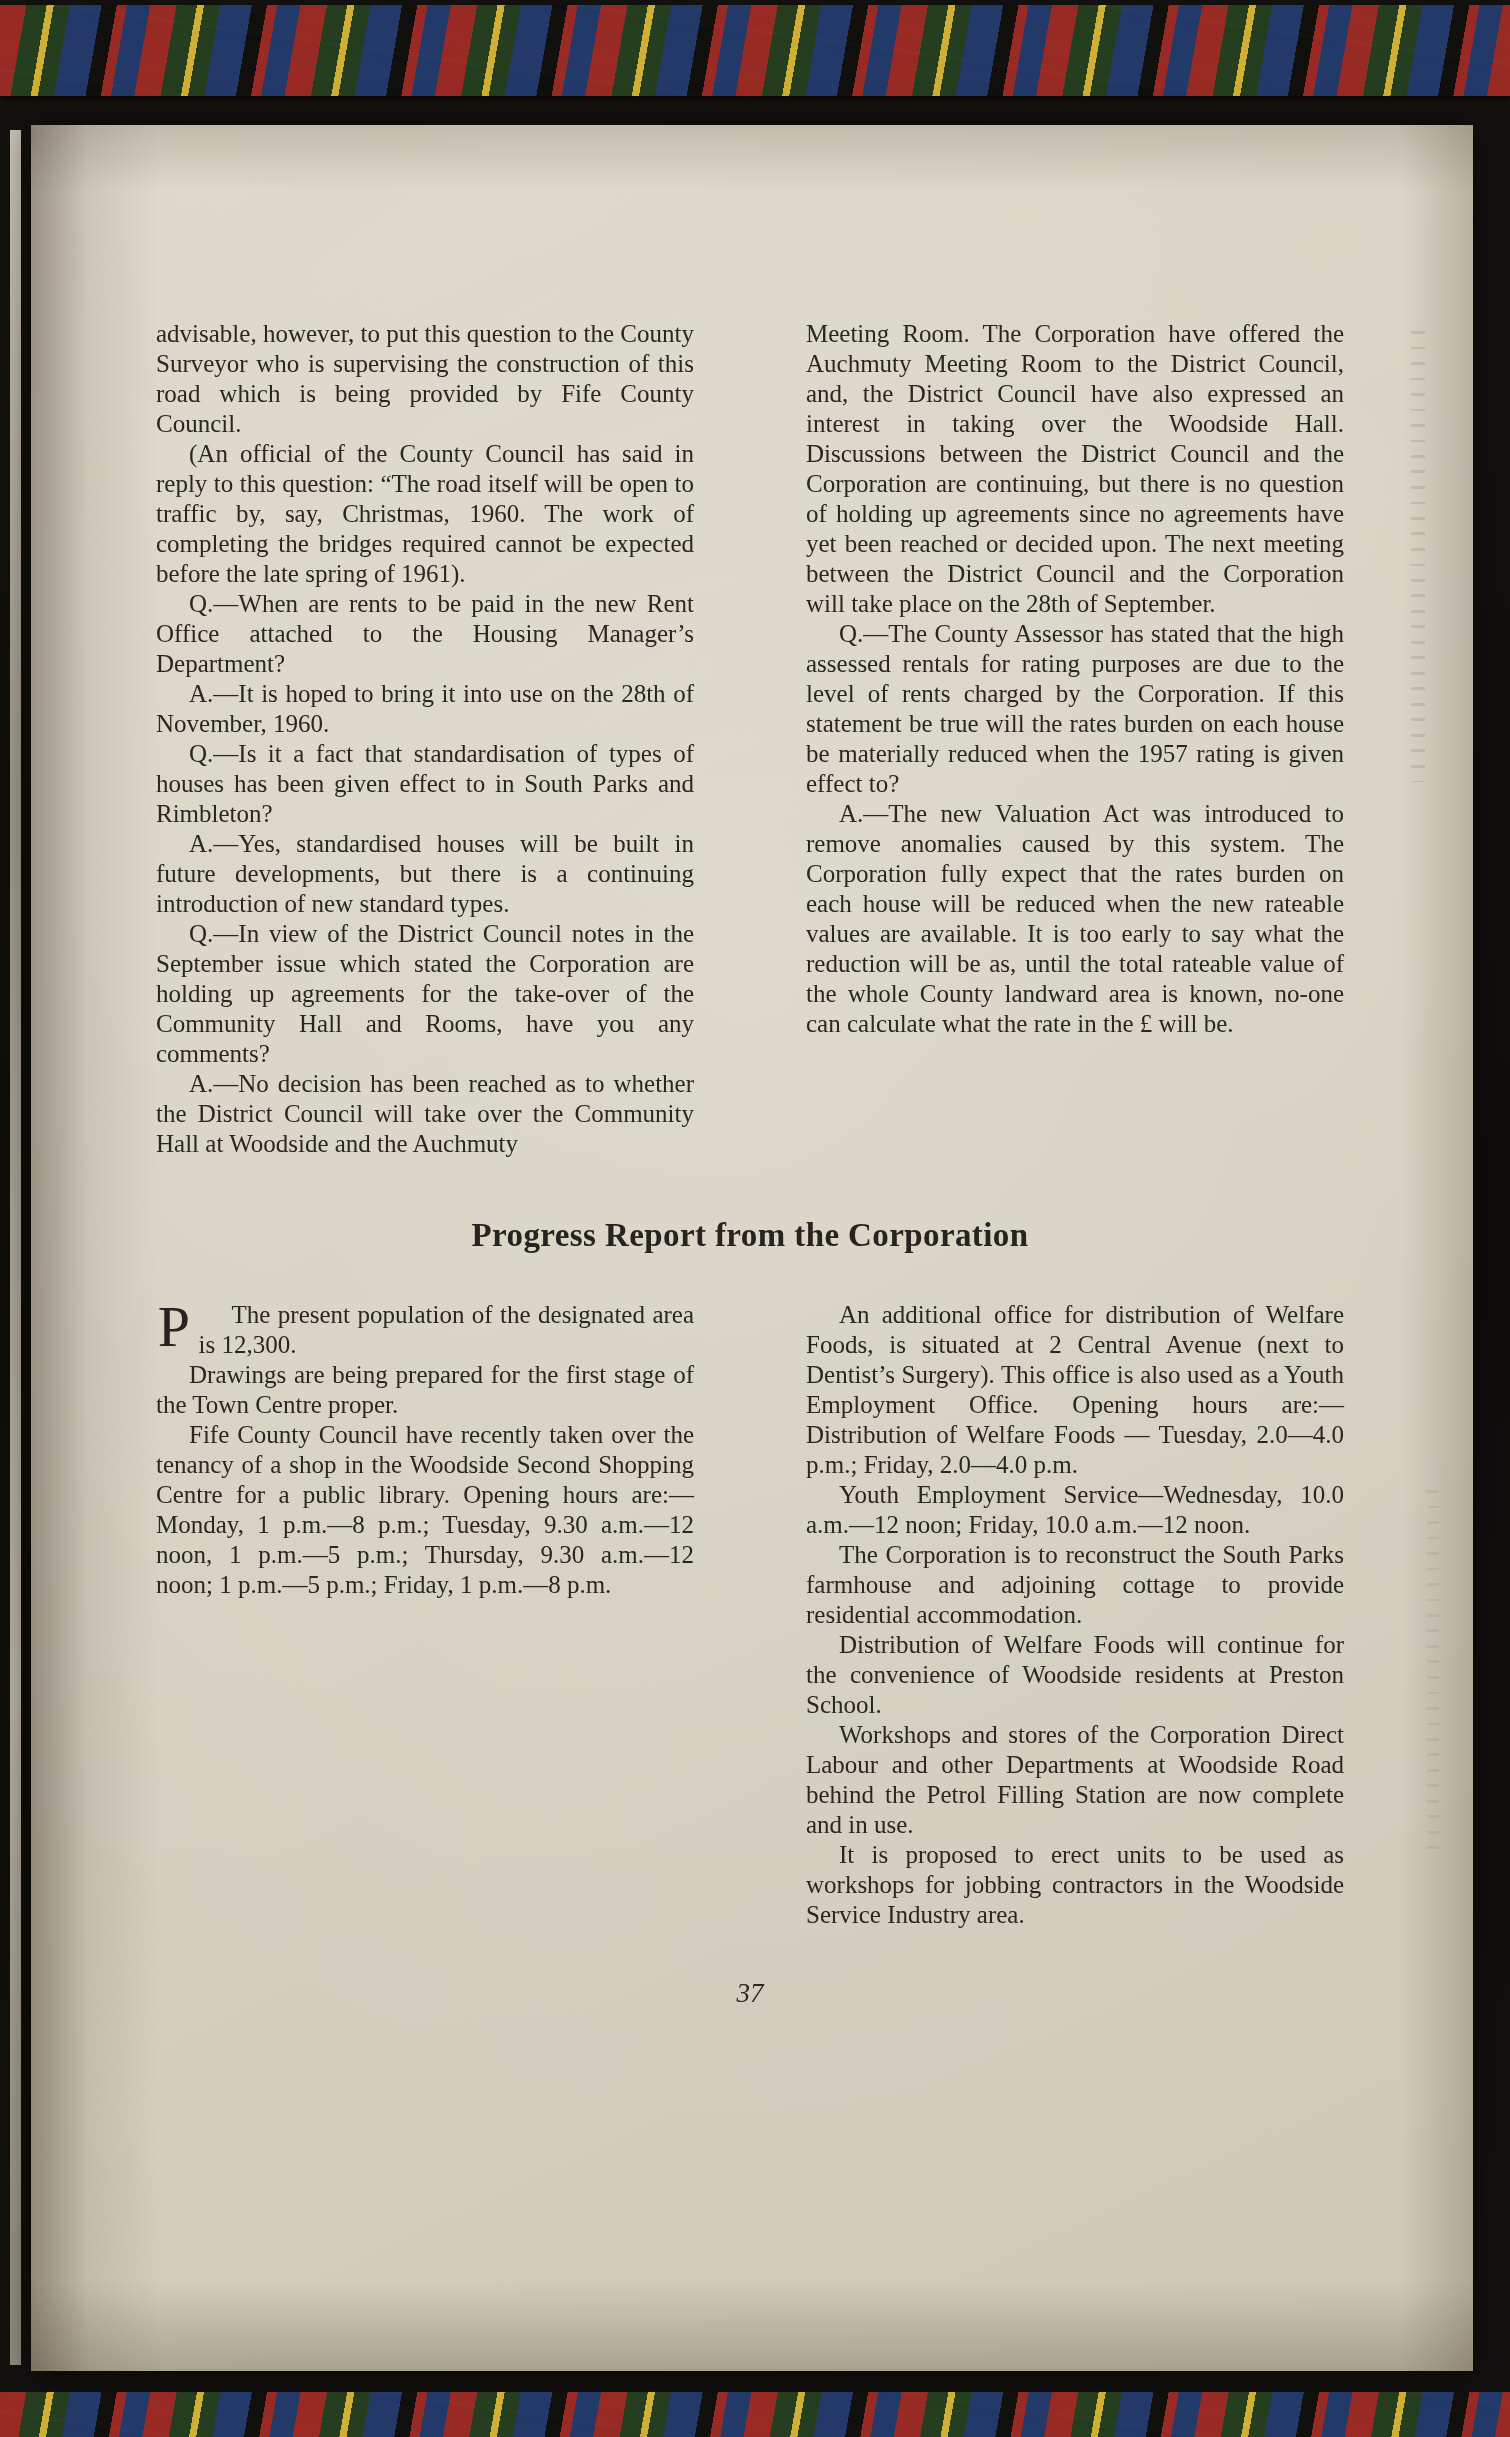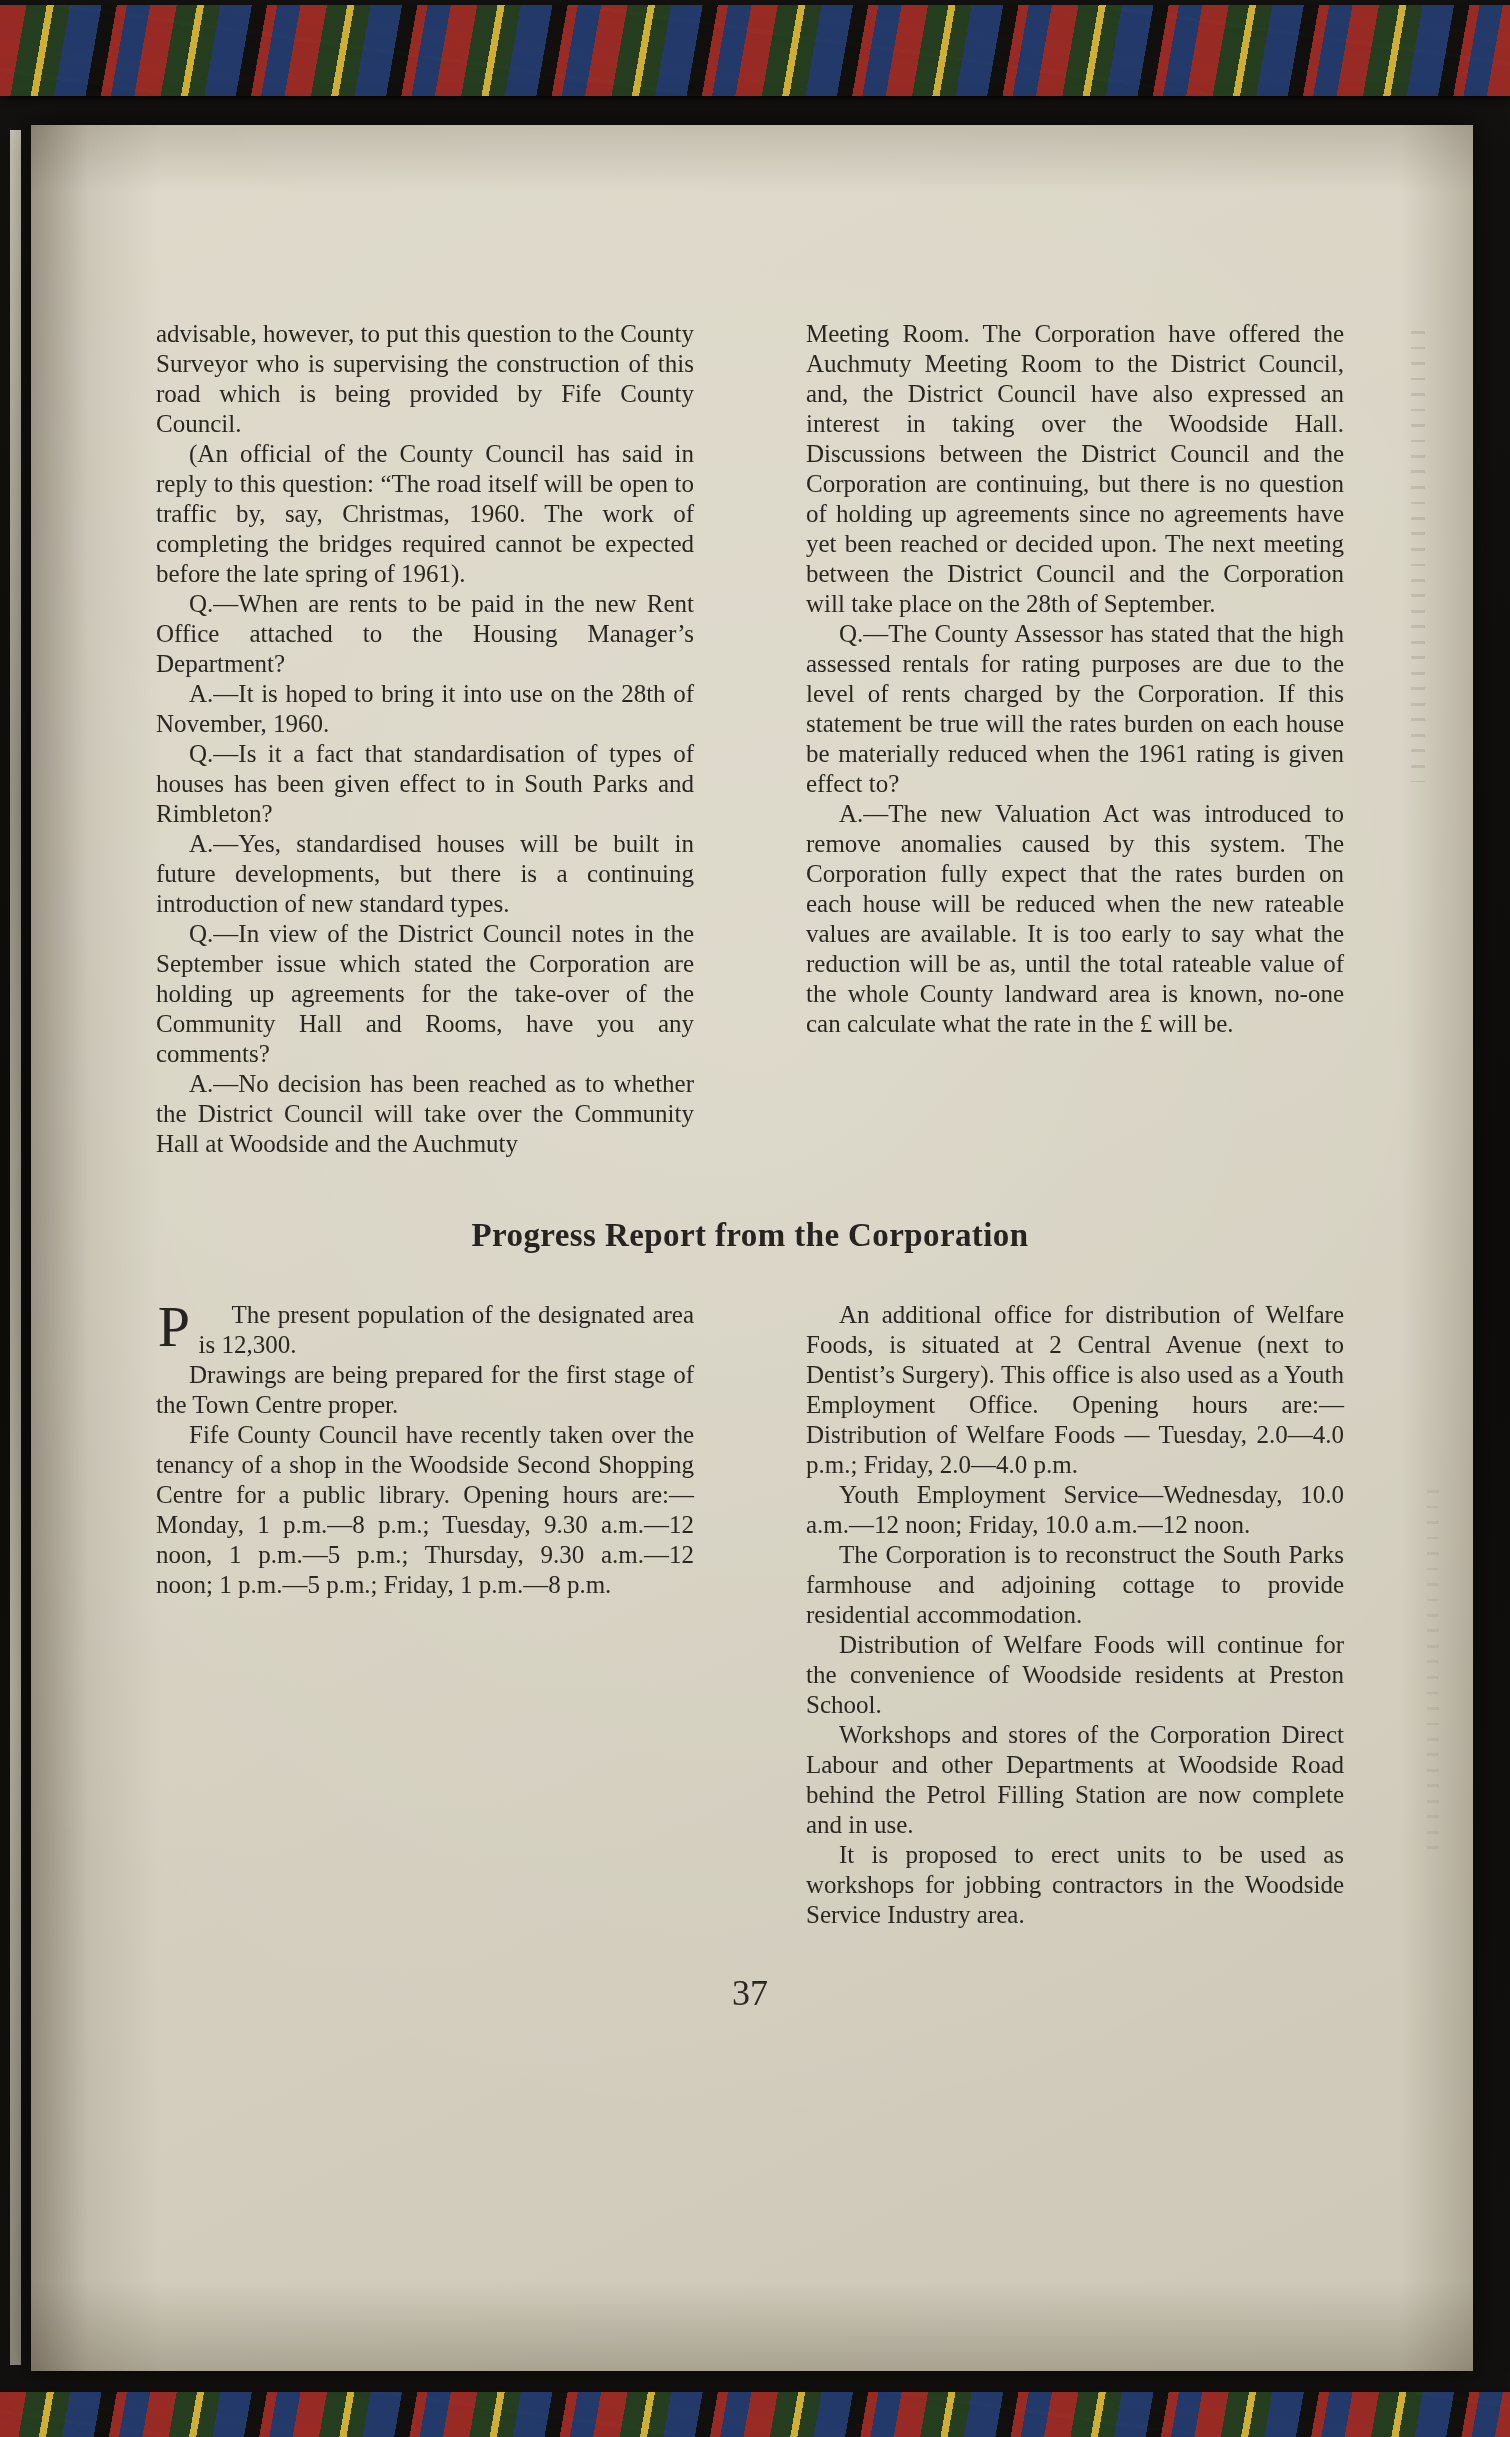--- a/index.html
+++ b/index.html
@@ -84,22 +84,23 @@
     text-align:center;
     font-weight:bold;
     font-size:33px;line-height:53px;
     letter-spacing:0.4px;
     color:#262320;
     text-indent:0;
   }
   #page-number{
     margin-top:48px;
     text-align:center;
-    font-size:36px;
+    font-size:27px;
     color:#2a2722;
+    font-style:italic;
   }
 </style>
 </head>
 <body>
 
 <div id="canvas">
 
   <div id="tartan-top" class="tartan"></div>
 
   <div id="page-edge"></div>
@@ -117,21 +118,21 @@
           <p>(An official of the County Council has said in reply to this question: “The road itself will be open to traffic by, say, Christmas, 1960. The work of completing the bridges required cannot be expected before the late spring of 1961).</p>
           <p>Q.—When are rents to be paid in the new Rent Office attached to the Housing Manager’s Department?</p>
           <p>A.—It is hoped to bring it into use on the 28th of November, 1960.</p>
           <p>Q.—Is it a fact that standardisation of types of houses has been given effect to in South Parks and Rimbleton?</p>
           <p>A.—Yes, standardised houses will be built in future developments, but there is a continuing introduction of new standard types.</p>
           <p>Q.—In view of the District Council notes in the September issue which stated the Corporation are holding up agreements for the take-over of the Community Hall and Rooms, have you any comments?</p>
           <p>A.—No decision has been reached as to whether the District Council will take over the Community Hall at Woodside and the Auchmuty</p>
         </div>
         <div class="col">
           <p class="noindent">Meeting Room. The Corporation have offered the Auchmuty Meeting Room to the District Council, and, the District Council have also expressed an interest in taking over the Woodside Hall. Discussions between the District Council and the Corporation are continuing, but there is no question of holding up agreements since no agreements have yet been reached or decided upon. The next meeting between the District Council and the Corporation will take place on the 28th of September.</p>
-          <p>Q.—The County Assessor has stated that the high assessed rentals for rating purposes are due to the level of rents charged by the Corporation. If this statement be true will the rates burden on each house be materially reduced when the 1961 rating is given effect to?</p>
+          <p>Q.—The County Assessor has stated that the high assessed rentals for rating purposes are due to the level of rents charged by the Corporation. If this statement be true will the rates burden on each house be materially reduced when the 1957 rating is given effect to?</p>
           <p>A.—The new Valuation Act was introduced to remove anomalies caused by this system. The Corporation fully expect that the rates burden on each house will be reduced when the new rateable values are available. It is too early to say what the reduction will be as, until the total rateable value of the whole County landward area is known, no-one can calculate what the rate in the £ will be.</p>
         </div>
       </section>
 
       <h1 id="section-heading">Progress Report from the Corporation</h1>
 
       <section class="cols">
         <div class="col">
           <p class="noindent"><span class="dropcap">P</span></p>
           <p>The present population of the designated area is 12,300.</p>

